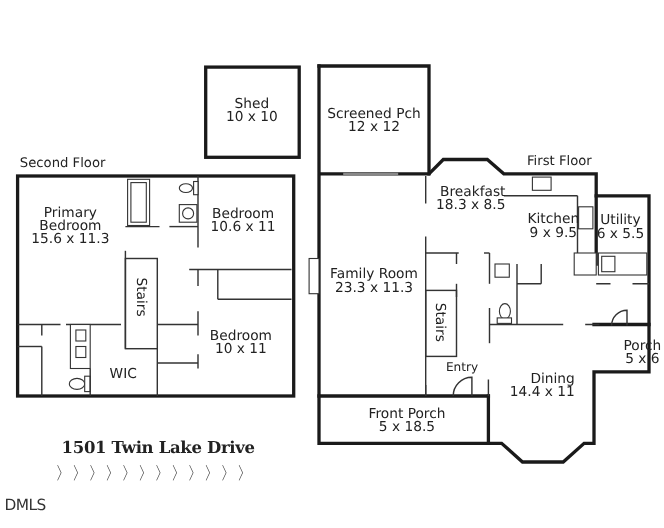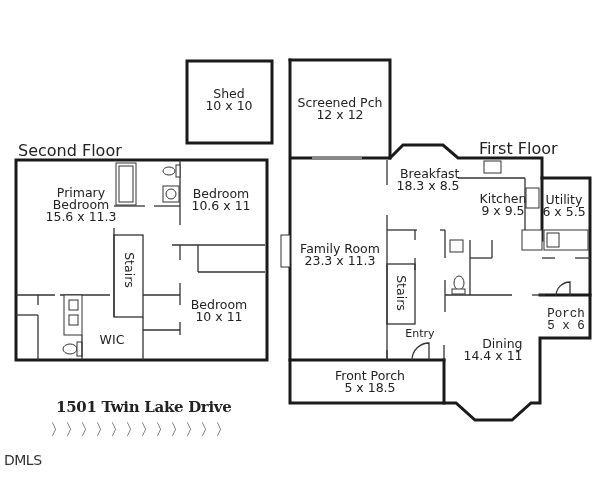--- a/index.html
+++ b/index.html
@@ -2,21 +2,21 @@
 <html><head>
 <meta charset="utf-8">
 <style>
   html,body{margin:0;padding:0;background:#fff;}
   body{width:604px;height:480px;position:relative;overflow:hidden;font-family:"DejaVu Sans",sans-serif;}
   svg{position:absolute;left:0;top:0;}
   .wall{stroke:#1a1a1a;stroke-width:3;fill:none;stroke-linecap:square;}
   .iwall{stroke:#333;stroke-width:1.3;fill:none;}
   .fix{stroke:#333;stroke-width:1;fill:#fff;}
   .lbl{position:absolute;color:#222;font-size:12.5px;line-height:12px;text-align:center;white-space:nowrap;transform:translateX(-50%);}
-  .flr{position:absolute;color:#222;font-size:16px;white-space:nowrap;}
+  .flr{position:absolute;color:#222;font-size:12px;white-space:nowrap;}
   .stairs{position:absolute;color:#222;font-size:12.5px;transform:translate(-50%,-50%) rotate(90deg);white-space:nowrap;}
   .addr{position:absolute;left:56px;top:398px;font-family:"DejaVu Serif",serif;font-weight:bold;font-size:15px;color:#222;letter-spacing:-0.3px;}
   .mls{position:absolute;left:4px;top:452px;font-size:14px;color:#333;letter-spacing:-0.5px;}
   .chev{position:absolute;left:50px;top:420px;font-size:16px;color:#444;letter-spacing:-1px;}
 </style>
 </head>
 <body>
 
 <svg width="604" height="480" viewBox="0 0 604 480">
 
@@ -114,21 +114,21 @@
   </g>
 </svg>
 
 <div class="lbl" style="left:229px;top:88px;">
   <div>Shed</div>
     <div>10 x 10</div>
 </div>
 
 <div class="flr" style="left:18px;top:141px;">Second Floor</div>
 
-<div class="lbl" style="left:64px;top:187px;margin-left:17px;">
+<div class="lbl" style="left:64px;top:187px;">
   <div>Primary</div>
   <div>Bedroom</div>
   <div>15.6 x 11.3</div>
 </div>
 <div class="lbl" style="left:221px;top:188px;">
   <div>Bedroom</div>
     <div>10.6 x 11</div>
 </div>
 <div class="lbl" style="left:219px;top:299px;">
   <div>Bedroom</div>
@@ -153,21 +153,21 @@
 <div class="lbl" style="left:564px;top:194px;">
   <div>Utility</div>
     <div>6 x 5.5</div>
 </div>
 <div class="lbl" style="left:340px;top:243px;">
   <div>Family Room</div>
     <div>23.3 x 11.3</div>
 </div>
 <div class="stairs" style="left:401px;top:293px;">Stairs</div>
 <div class="lbl" style="left:420px;top:328px;font-size:11px;">Entry</div>
-<div class="lbl" style="left:566px;top:308px;font-family:Liberation Mono, monospace;">
+<div class="lbl" style="left:584px;top:308px;">
   <div>Porch</div>
     <div>5 x 6</div>
 </div>
 <div class="lbl" style="left:493px;top:338px;text-align:right;">
   <div>Dining</div>
     <div>14.4 x 11</div>
 </div>
 <div class="lbl" style="left:370px;top:370px;">
   <div>Front Porch</div>
     <div>5 x 18.5</div>

